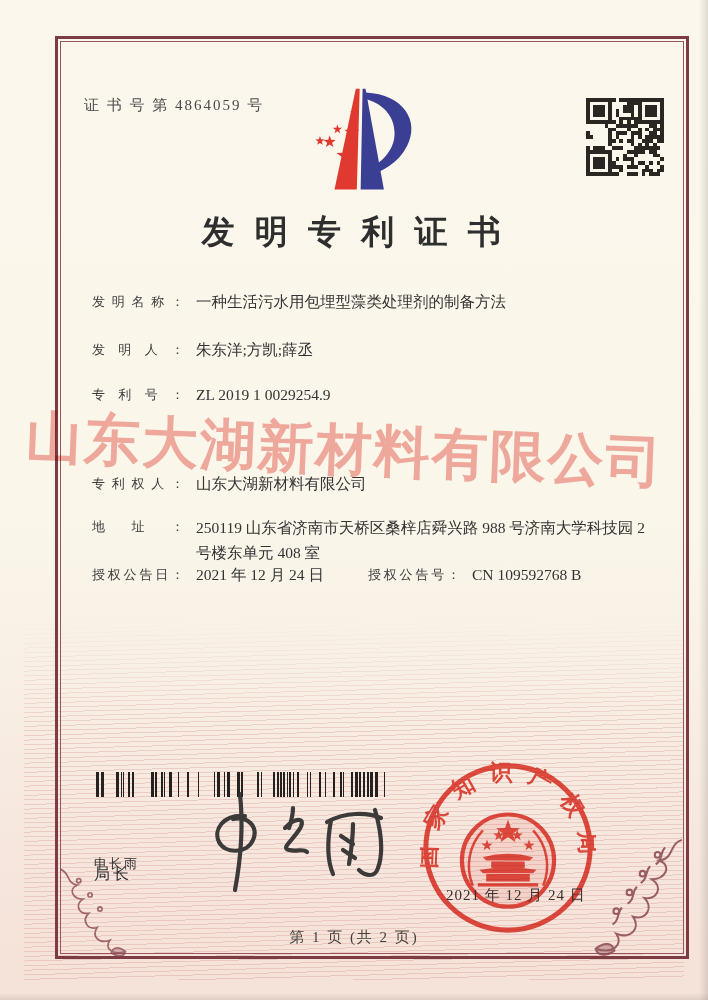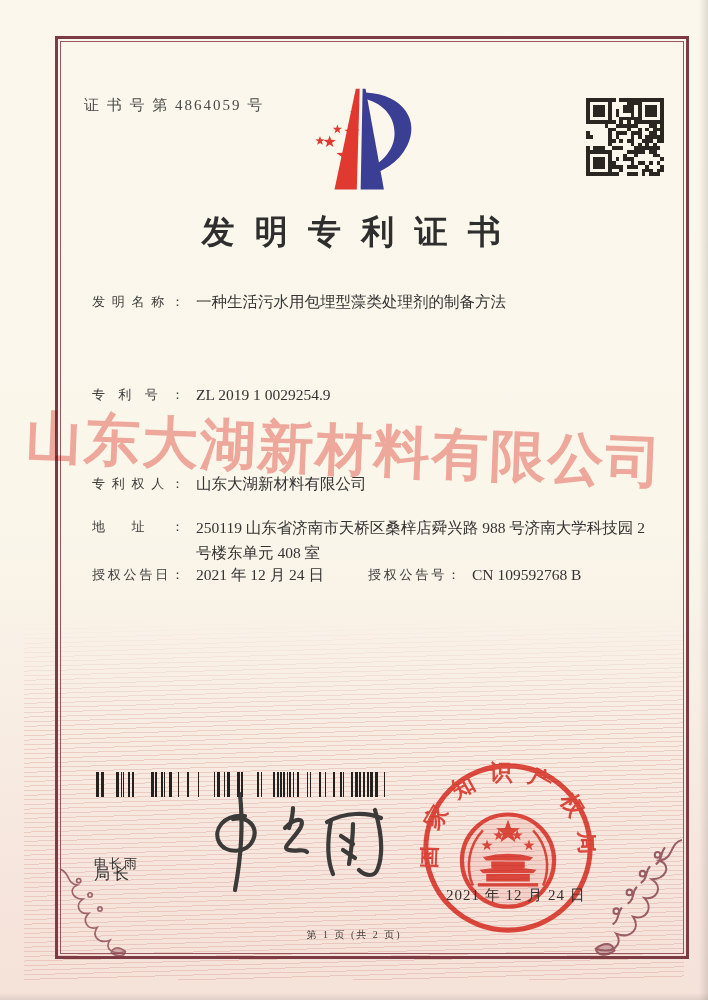--- a/index.html
+++ b/index.html
@@ -34,21 +34,21 @@
   .watermark{position:absolute;left:26px;top:400px;width:700px;font-family:"Liberation Sans","DejaVu Sans",sans-serif;
              font-weight:bold;font-size:56px;white-space:nowrap;letter-spacing:2px;
              color:rgba(232,100,90,.52);transform:rotate(2.3deg);transform-origin:left center;
              mix-blend-mode:multiply;z-index:5;pointer-events:none;}
   .barcode{position:absolute;left:90px;top:772px;width:302px;height:25px;}
   .director-title{position:absolute;left:94px;top:864px;font-size:16px;letter-spacing:3px;color:#2f2f2f;}
   .director-name{position:absolute;left:94px;top:855px;font-size:13px;letter-spacing:2px;color:#2f2f2f;}
   .signature{position:absolute;left:185px;top:786px;width:225px;height:110px;z-index:4;}
   .seal{position:absolute;left:420px;top:760px;width:176px;height:176px;opacity:.9;mix-blend-mode:multiply;z-index:3;}
   .seal-date{position:absolute;left:446px;top:886px;font-size:15px;letter-spacing:1px;color:#38302e;z-index:4;}
-  .page-number{position:absolute;left:0;width:708px;top:928px;text-align:center;font-size:10px;
+  .page-number{position:absolute;left:0;width:708px;top:928px;text-align:center;font-size:15px;
                letter-spacing:2px;color:#46403d;}
   .back-note{position:absolute;left:0;width:708px;top:964px;text-align:center;font-size:13.5px;
              letter-spacing:4px;color:#6b5d55;font-style:italic;}
   .flourish{position:absolute;width:104px;height:122px;z-index:2;}
   .flourish-br{right:20px;bottom:40px;}
   .flourish-bl{left:56px;bottom:40px;transform:scaleX(-1);width:78px;height:92px;}
 </style>
 </head>
 <body>
 
@@ -341,20 +341,23 @@
       <rect x="68" y="80" width="4" height="4" fill="#2a2723"></rect>
       <rect x="72" y="80" width="4" height="4" fill="#2a2723"></rect>
       <rect x="76" y="80" width="4" height="4" fill="#2a2723"></rect>
     </svg>
 
   <h1 class="title">发 明 专 利 证 书</h1>
 
   <div class="row" style="top:290px">
     <span class="flabel">发明名称：</span><span class="fvalue">一种生活污水用包埋型藻类处理剂的制备方法</span>
   </div>
+  <div class="row" style="top:338px">
+    <span class="flabel">发明人：</span><span class="fvalue">朱东洋;方凯;薛丞</span>
+  </div>
   <div class="row" style="top:383px">
     <span class="flabel">专利号：</span><span class="fvalue">ZL 2019 1 0029254.9</span>
   </div>
   <div class="row" style="top:472px">
     <span class="flabel">专利权人：</span><span class="fvalue">山东大湖新材料有限公司</span>
   </div>
   <div class="row row-addr" style="top:515px">
     <span class="flabel">地址：</span><span class="fvalue">250119 山东省济南市天桥区桑梓店舜兴路 988 号济南大学科技园 2 号楼东单元 408 室</span>
   </div>
   <div class="row" style="top:563px">

